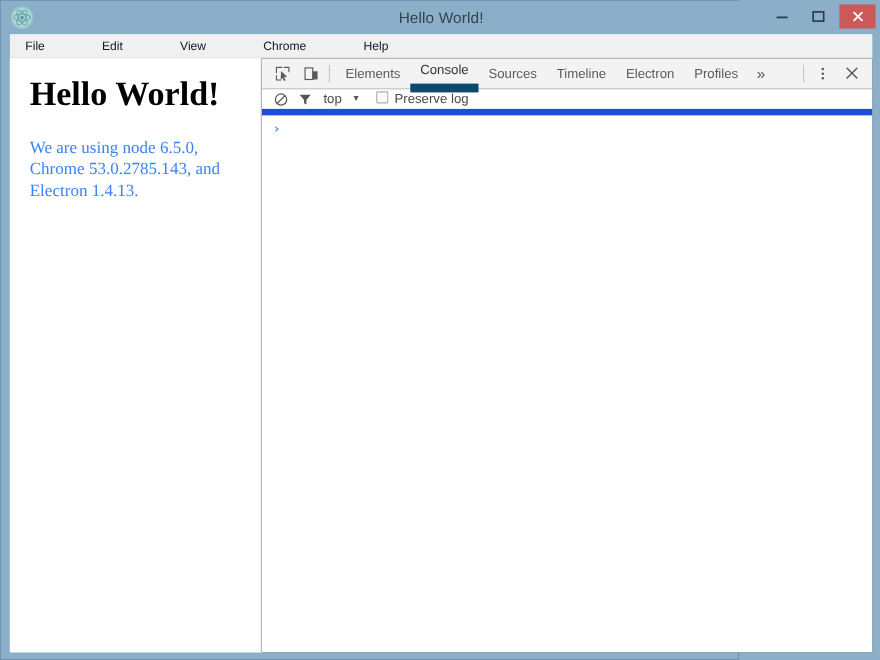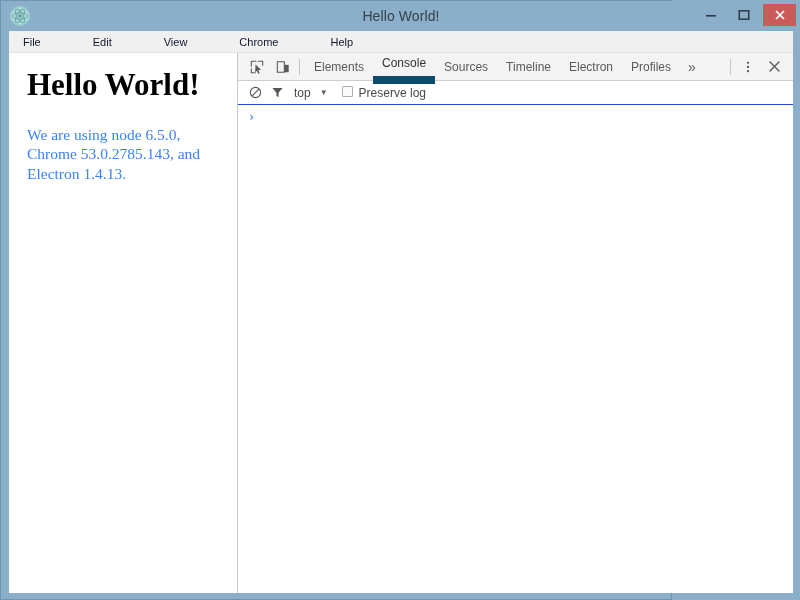--- a/index.html
+++ b/index.html
@@ -191,21 +191,21 @@
     width: 1px; height: 16px;
     background: #c6c6c6;
     margin: 0 4px;
   }
 
   
   #console-toolbar {
     height: 24px;
     min-height: 24px;
     background: #ffffff;
-    border-bottom: 1px solid #1d4ed8;
+    border-bottom: 6px solid #1d4ed8;
     display: flex;
     align-items: center;
     padding-left: 6px;
     box-sizing: border-box;
   }
   .ct-icon-btn {
     width: 22px; height: 22px;
     display: flex; align-items: center; justify-content: center;
     cursor: default;
   }

